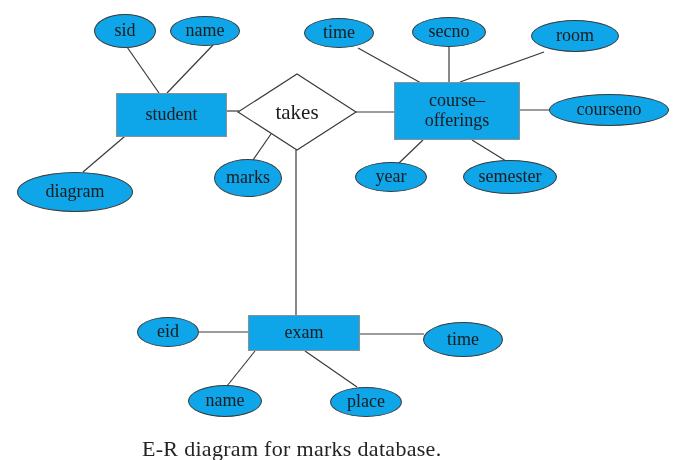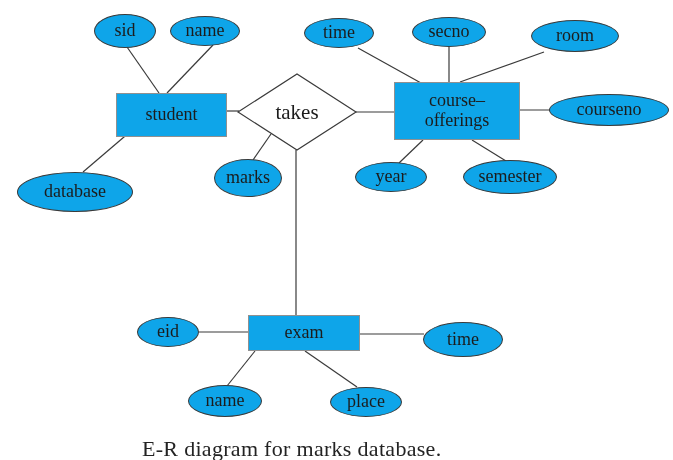--- a/index.html
+++ b/index.html
@@ -60,21 +60,21 @@
   </div>
 
   <div class="node entity" style="left:248px;top:315px;width:112px;height:36px">exam</div>
 
   <div class="rel-label" style="left:252px;top:100px;width:90px;height:24px">takes</div>
 
   <div class="node attr" style="left:94px;top:14px;width:62px;height:34px">sid</div>
 
   <div class="node attr" style="left:170px;top:16px;width:70px;height:30px">name</div>
 
-  <div class="node attr" style="left:17px;top:172px;width:116px;height:40px">database</div>
+  <div class="node attr" style="left:17px;top:172px;width:116px;height:40px">diagram</div>
 
   <div class="node attr" style="left:214px;top:159px;width:68px;height:38px">marks</div>
 
   <div class="node attr" style="left:304px;top:18px;width:70px;height:30px">time</div>
 
   <div class="node attr" style="left:412px;top:17px;width:74px;height:30px">secno</div>
 
   <div class="node attr" style="left:531px;top:20px;width:88px;height:32px">room</div>
 
   <div class="node attr" style="left:549px;top:94px;width:120px;height:32px">courseno</div>

